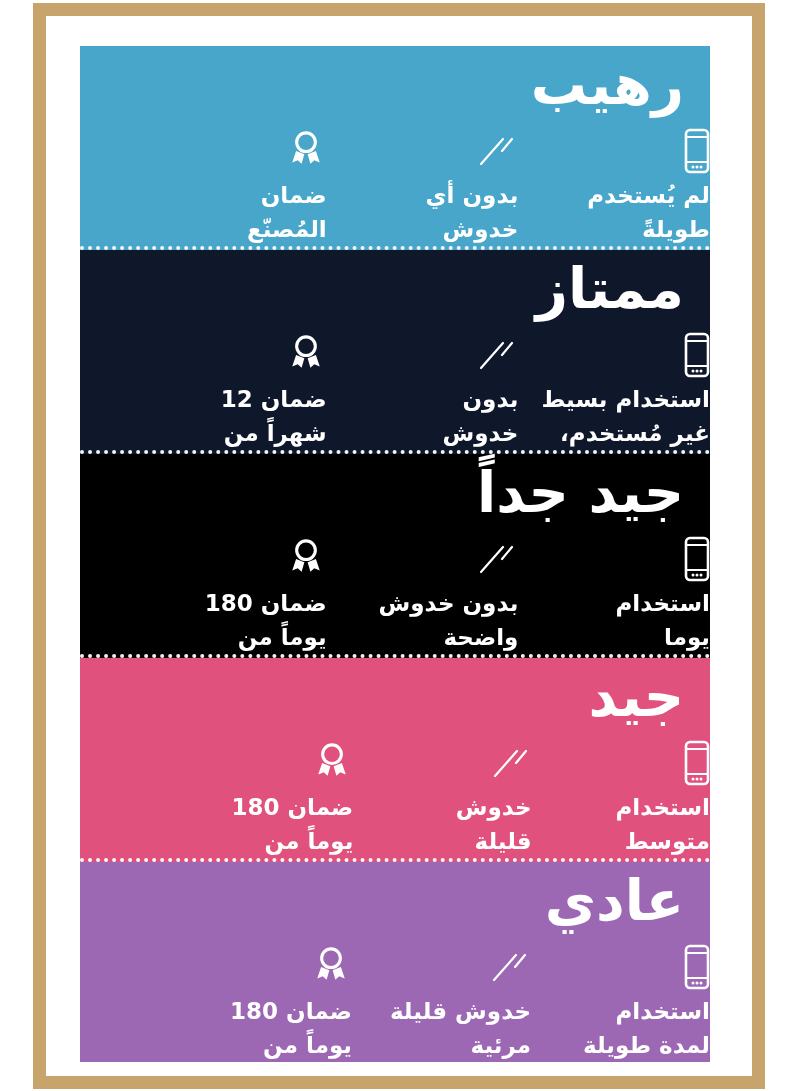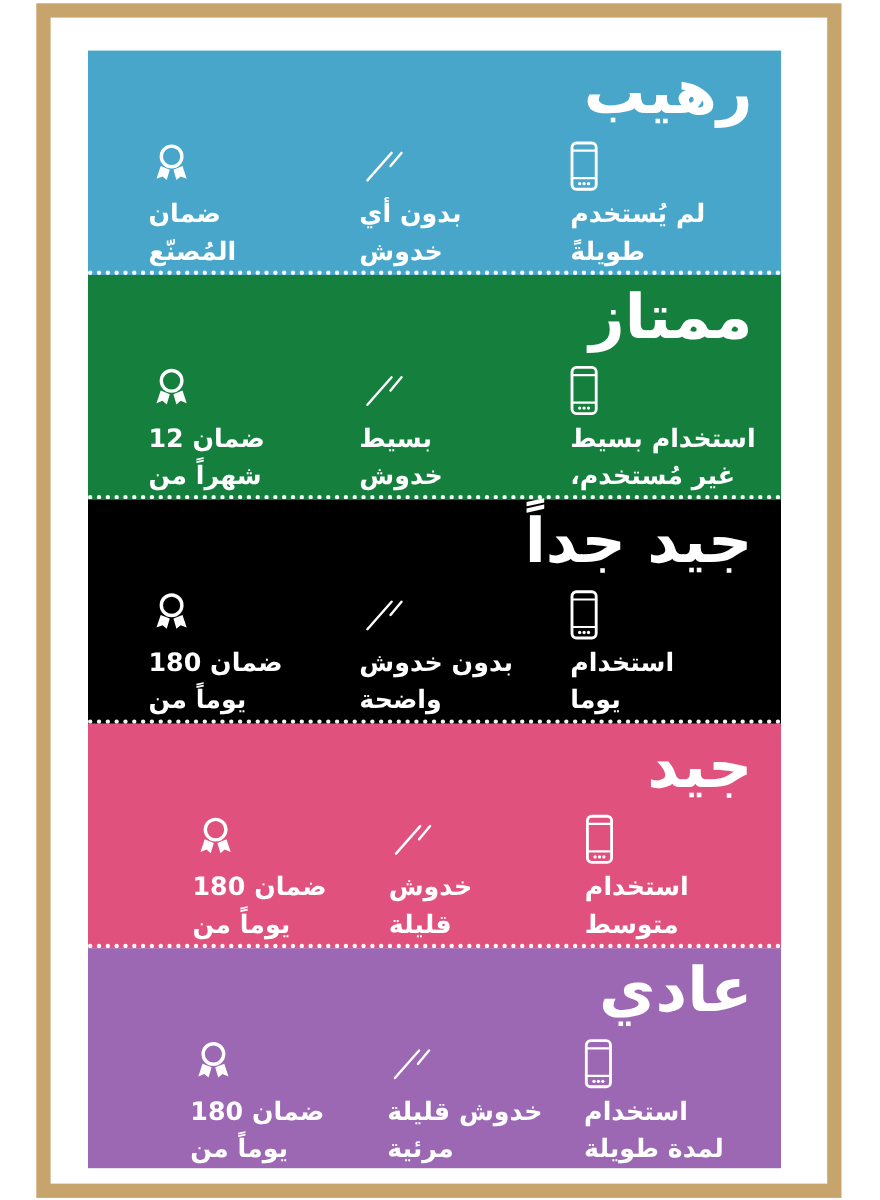--- a/index.html
+++ b/index.html
@@ -21,21 +21,21 @@
   }
   .band { flex:1 1 0; color:#fff; overflow:visible; }
   .band.has-sep { border-bottom:4px dotted rgba(255,255,255,.95); }
   .band-title {
     margin:0; height:64px; padding:8px 26px 0 0;
     text-align:right; direction:rtl;
     font-size:56px; line-height:62px; font-weight:bold;
     letter-spacing:0;
   }
   .cols { display:flex; direction:rtl; padding:6px 0 0 55px; }
-  .col { flex:1 1 0; display:flex; flex-direction:column; align-items:flex-end; }
+  .col { flex:1 1 0; display:flex; flex-direction:column; align-items:flex-start; }
   .icon-box { height:54px; display:flex; align-items:center; justify-content:center; }
   .line {
     font-size:23px; font-weight:bold; line-height:34px;
     white-space:nowrap; text-align:center; direction:rtl;
   }
   svg { display:block; }
 </style>
 </head>
 <body>
 
@@ -77,21 +77,21 @@
               <polygon points="9,20 16.5,23 14,31.5 10.5,28.5 5.5,30.5" fill="#fff"></polygon>
               <polygon points="27,20 19.5,23 22,31.5 25.5,28.5 30.5,30.5" fill="#fff"></polygon>
             </svg>
         </div>
         <div class="line">ضمان</div>
         <div class="line">المُصنّع</div>
       </div>
     </div>
   </section>
 
-  <section class="band has-sep" style="background-color: #15803d;">
+  <section class="band has-sep" style="background-color: #0f172a;">
     <h2 class="band-title">ممتاز</h2>
     <div class="cols">
       <div class="col">
         <div class="icon-box">
           <svg width="26" height="46" viewBox="0 0 26 46">
               <rect x="2" y="2" width="22" height="42" rx="4" fill="none" stroke="#fff" stroke-width="2.6"></rect>
               <line x1="2" y1="9" x2="24" y2="9" stroke="#fff" stroke-width="2"></line>
               <line x1="2" y1="34" x2="24" y2="34" stroke="#fff" stroke-width="2"></line>
               <circle cx="9" cy="39" r="1.5" fill="#fff"></circle>
               <circle cx="13" cy="39" r="1.5" fill="#fff"></circle>
@@ -101,21 +101,21 @@
         <div class="line">استخدام بسيط</div>
         <div class="line">غير مُستخدم،</div>
       </div>
       <div class="col">
         <div class="icon-box">
           <svg width="44" height="34" viewBox="0 0 44 34">
               <line x1="7" y1="30" x2="29" y2="5" stroke="#fff" stroke-width="2.2" stroke-linecap="round"></line>
               <line x1="28" y1="17" x2="38" y2="5" stroke="#fff" stroke-width="2.2" stroke-linecap="round"></line>
             </svg>
         </div>
-        <div class="line">بسيط</div>
+        <div class="line">بدون</div>
         <div class="line">خدوش</div>
       </div>
       <div class="col">
         <div class="icon-box">
           <svg width="42" height="44" viewBox="0 0 36 40">
               <circle cx="18" cy="12" r="8.5" fill="none" stroke="#fff" stroke-width="2.8"></circle>
               <polygon points="9,20 16.5,23 14,31.5 10.5,28.5 5.5,30.5" fill="#fff"></polygon>
               <polygon points="27,20 19.5,23 22,31.5 25.5,28.5 30.5,30.5" fill="#fff"></polygon>
             </svg>
         </div>

